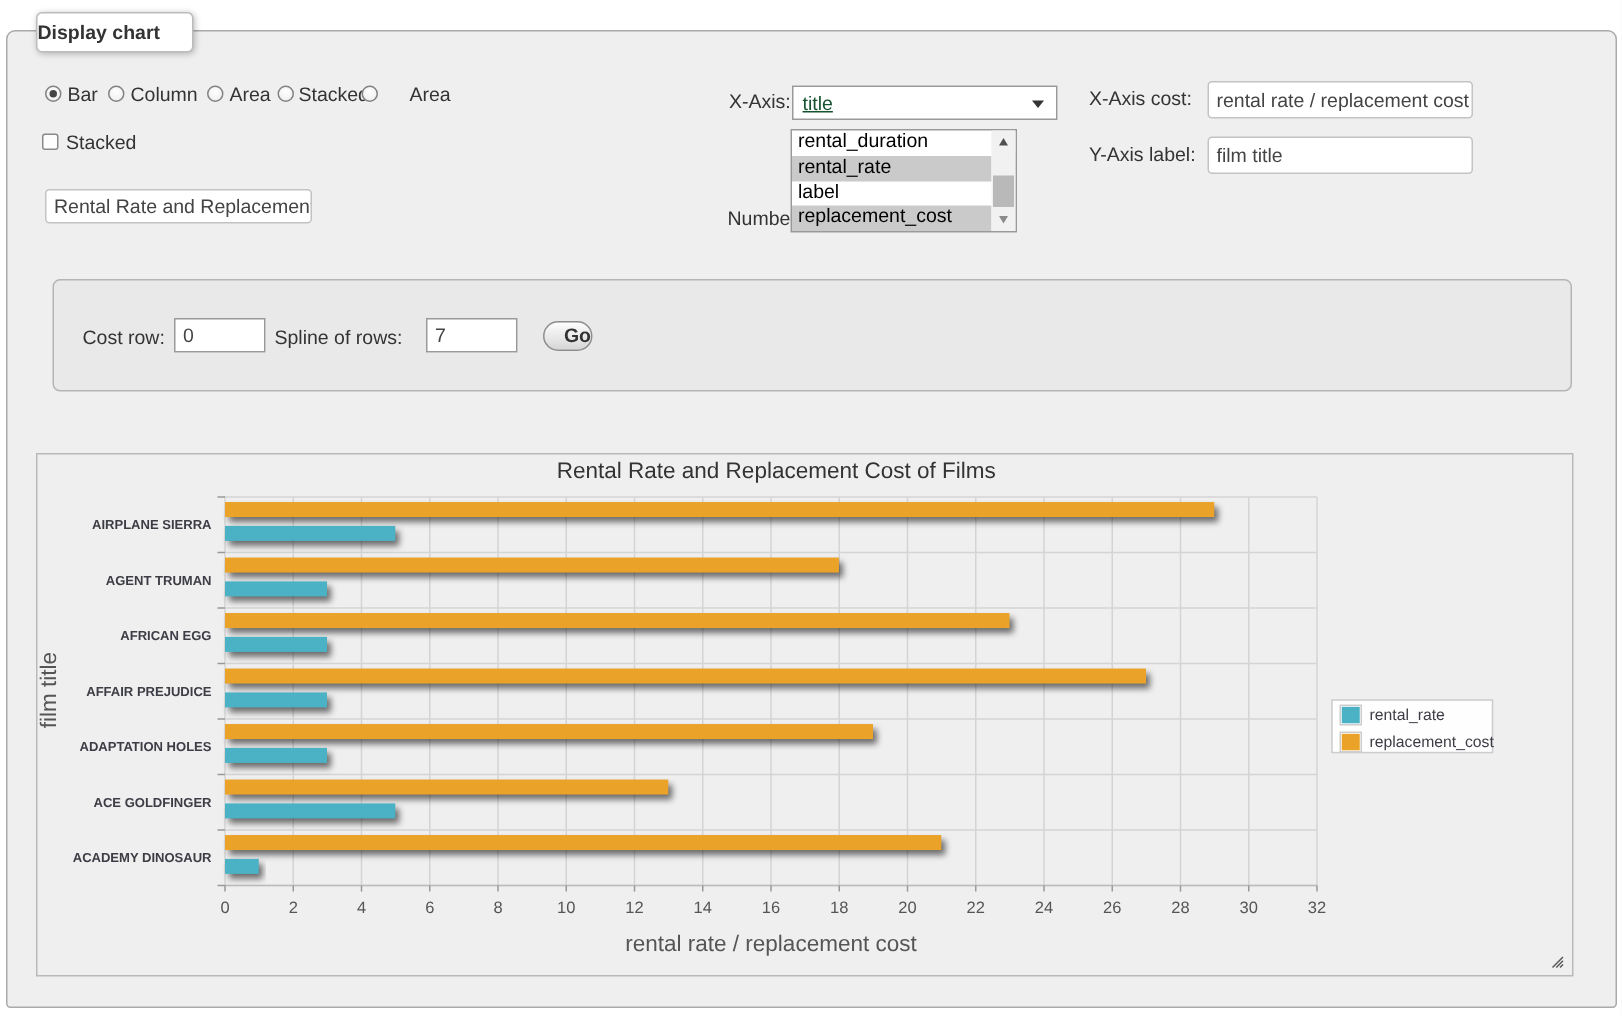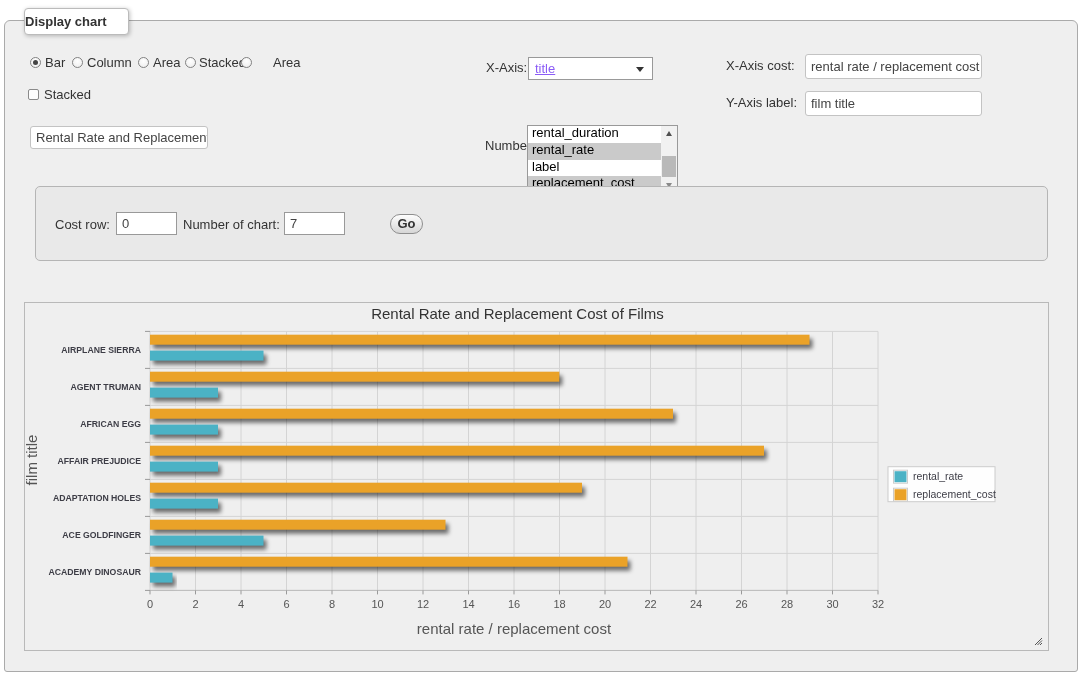--- a/index.html
+++ b/index.html
@@ -14,42 +14,42 @@
   background:radial-gradient(circle at 50% 35%, #fff 0%, #ededed 90%); }
 .radio.on::after { content:""; display:block; width:5px; height:5px; margin:2px;
   border-radius:50%; background:#444; }
 .cb { width:11px; height:11px; border:1px solid #8a8a8a; background:#fdfdfd; border-radius:2px; }
 input.t { border:1px solid #c3c3c3; border-radius:3px; background:#fff; color:#444;
   font:13px "Liberation Sans",sans-serif; padding:0 0 0 5px; outline:none; }
 #ttl { left:30px; top:126px; width:178px; height:23px; }
 #xal { left:805px; top:54px; width:177px; height:25px; }
 #yal { left:805px; top:91px; width:177px; height:25px; }
 .lbl { white-space:nowrap; }
-#sel { left:528px; top:57px; width:125px; height:23px; background:#fff;
-  border:1px solid #999; color:#8b5cf6; line-height:21px; padding-left:6px;text-decoration:underline; }
+#sel { left:528px; top:57px; width:177px; height:23px; background:#fff;
+  border:1px solid #999; color:#14532d; line-height:21px; padding-left:6px;text-decoration:underline; }
 #sel .arr { position:absolute; right:8px; top:9px; width:0; height:0;
   border-left:4px solid transparent; border-right:4px solid transparent;
   border-top:5px solid #333; }
 #lst { left:527px; top:86px; width:151px; height:69px; background:#fff;
-  border:1px solid #999; overflow:hidden;margin-top:39px; }
+  border:1px solid #999; overflow:hidden; }
 #lst .it { height:16.75px; line-height:13px; padding-left:4px; color:#000;
   width:133px; font-size:13px; white-space:nowrap; }
 #lst .sel { background:#cacaca; }
 #sb { position:absolute; right:0; top:0; width:16px; height:67px; background:#f1f1f1; }
 #sb .btn { width:16px; height:15px; background:#f1f1f1; position:relative; }
 #sb .thumb { position:absolute; left:1px; top:30px; width:14px; height:21px; background:#b9b9b9; }
 .arrup { position:absolute; left:4.5px; top:5px; width:0; height:0;
   border-left:3.5px solid transparent; border-right:3.5px solid transparent; border-bottom:5px solid #505050; }
 .arrdn { position:absolute; left:4.5px; bottom:5px; width:0; height:0;
   border-left:3.5px solid transparent; border-right:3.5px solid transparent; border-top:5px solid #8a8a8a; }
 #panel { left:35px; top:186px; width:1013px; height:75px; background:#e9e9e9;
   border:1px solid #b5b5b5; border-radius:5px; }
 #go { left:362px; top:214px; width:33px; height:20px; border:1px solid #8e8e8e;
   border-radius:11px; background:linear-gradient(#fdfdfd,#e8e8e8 55%,#d6d6d6);
-  font-weight:bold; font-size:13px; text-align:center; line-height:18px; color:#333;margin-left:28px; }
+  font-weight:bold; font-size:13px; text-align:right; line-height:18px; color:#333; }
 #chart { left:24px; top:302px; width:1025px; height:349px; background:#efefef;
   border:1px solid #b9b9b9; }
 svg text { font-family:"Liberation Sans",sans-serif; }
 </style></head>
 <body>
 <div id="wrap">
   <div class="abs" id="fs"></div>
   <div class="abs" id="leg">Display chart</div>
 
   <div class="abs radio on" style="left:30px;top:57px"></div>
@@ -87,21 +87,21 @@
   </div>
 
   <div class="abs lbl" style="left:726px;top:58px">X-Axis cost:</div>
   <input class="abs t" id="xal" value="rental rate / replacement cost" style="">
   <div class="abs lbl" style="left:726px;top:95px">Y-Axis label:</div>
   <input class="abs t" id="yal" value="film title" style="">
 
   <div class="abs" id="panel"></div>
   <div class="abs lbl" style="left:55px;top:217px">Cost row:</div>
   <input class="abs t" style="left: 116px; top: 212px; width: 61px; height: 23px; border-radius: 0px; border-color: rgb(153, 153, 153);" value="0">
-  <div class="abs lbl" style="left:183px;top:217px">Number of chart:</div>
+  <div class="abs lbl" style="left:183px;top:217px">Spline of rows:</div>
   <input class="abs t" style="left: 284px; top: 212px; width: 61px; height: 23px; border-radius: 0px; border-color: rgb(153, 153, 153);" value="7">
   <div class="abs" id="go">Go</div>
 
   <div class="abs" id="chart"></div>
   <svg width="1022" height="347" style="position:absolute;left:25px;top:303px">
 <defs>
         <filter id="bsh" x="-20%" y="-50%" width="140%" height="250%">
           <feGaussianBlur in="SourceAlpha" stdDeviation="2.0"></feGaussianBlur>
           <feOffset dx="2.5" dy="3.5" result="o"></feOffset>
           <feComponentTransfer>

